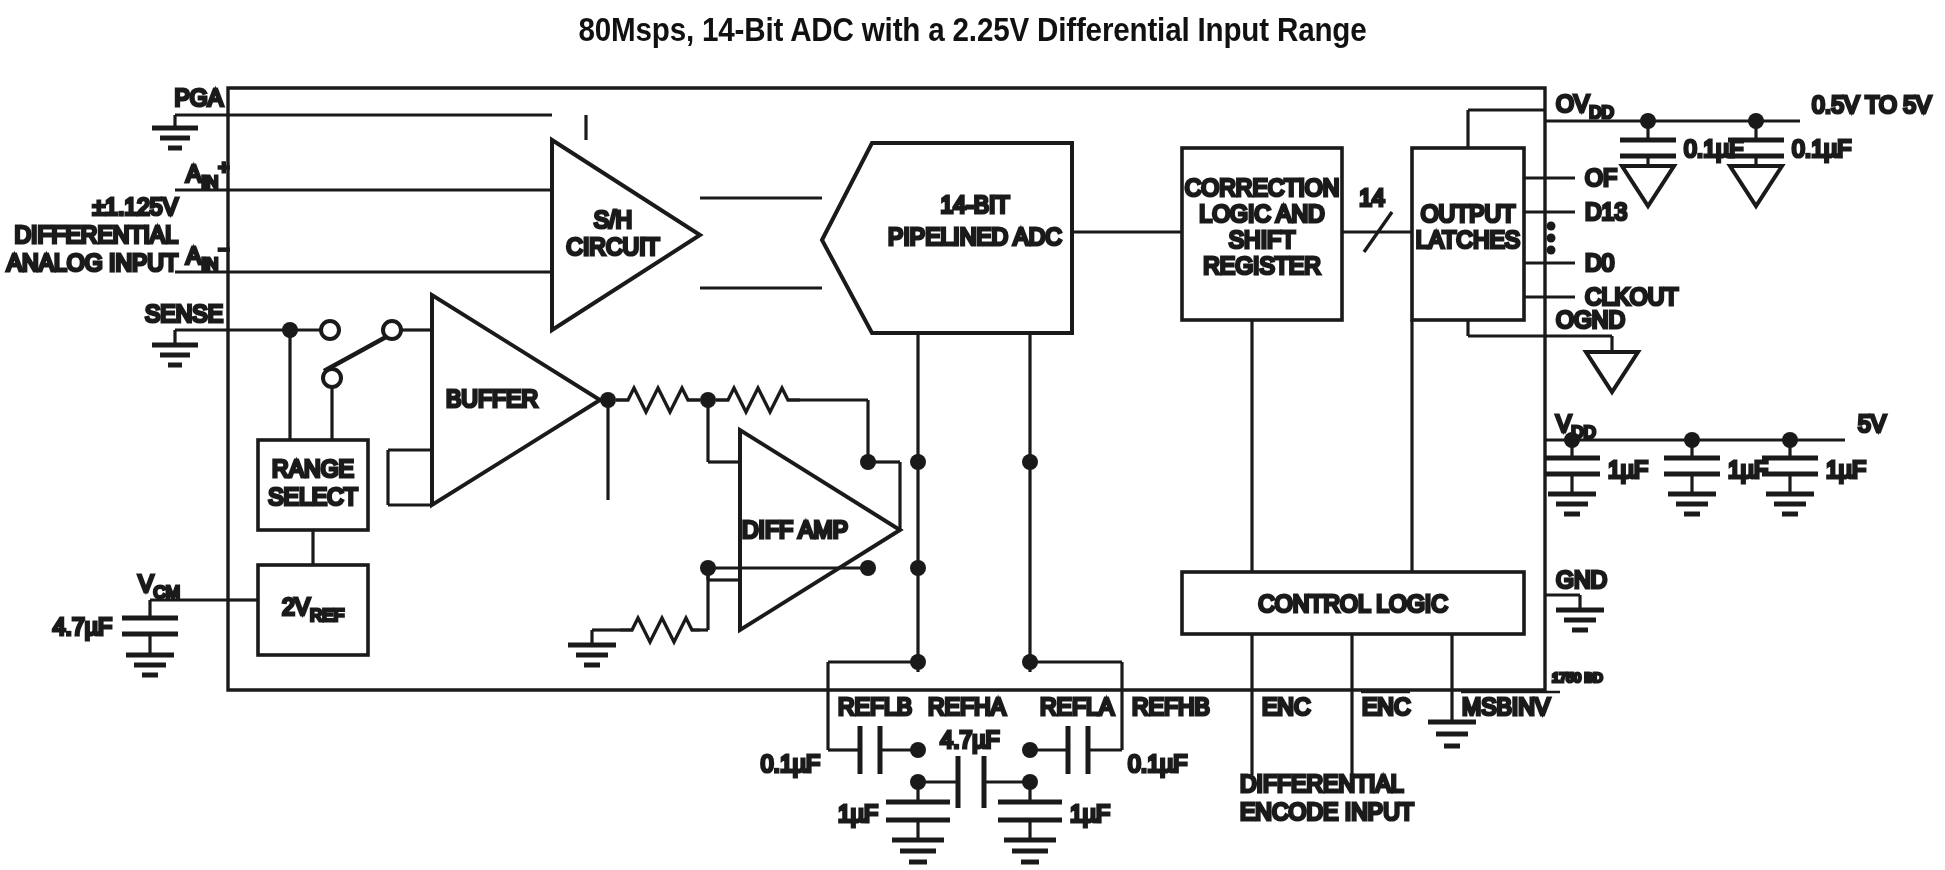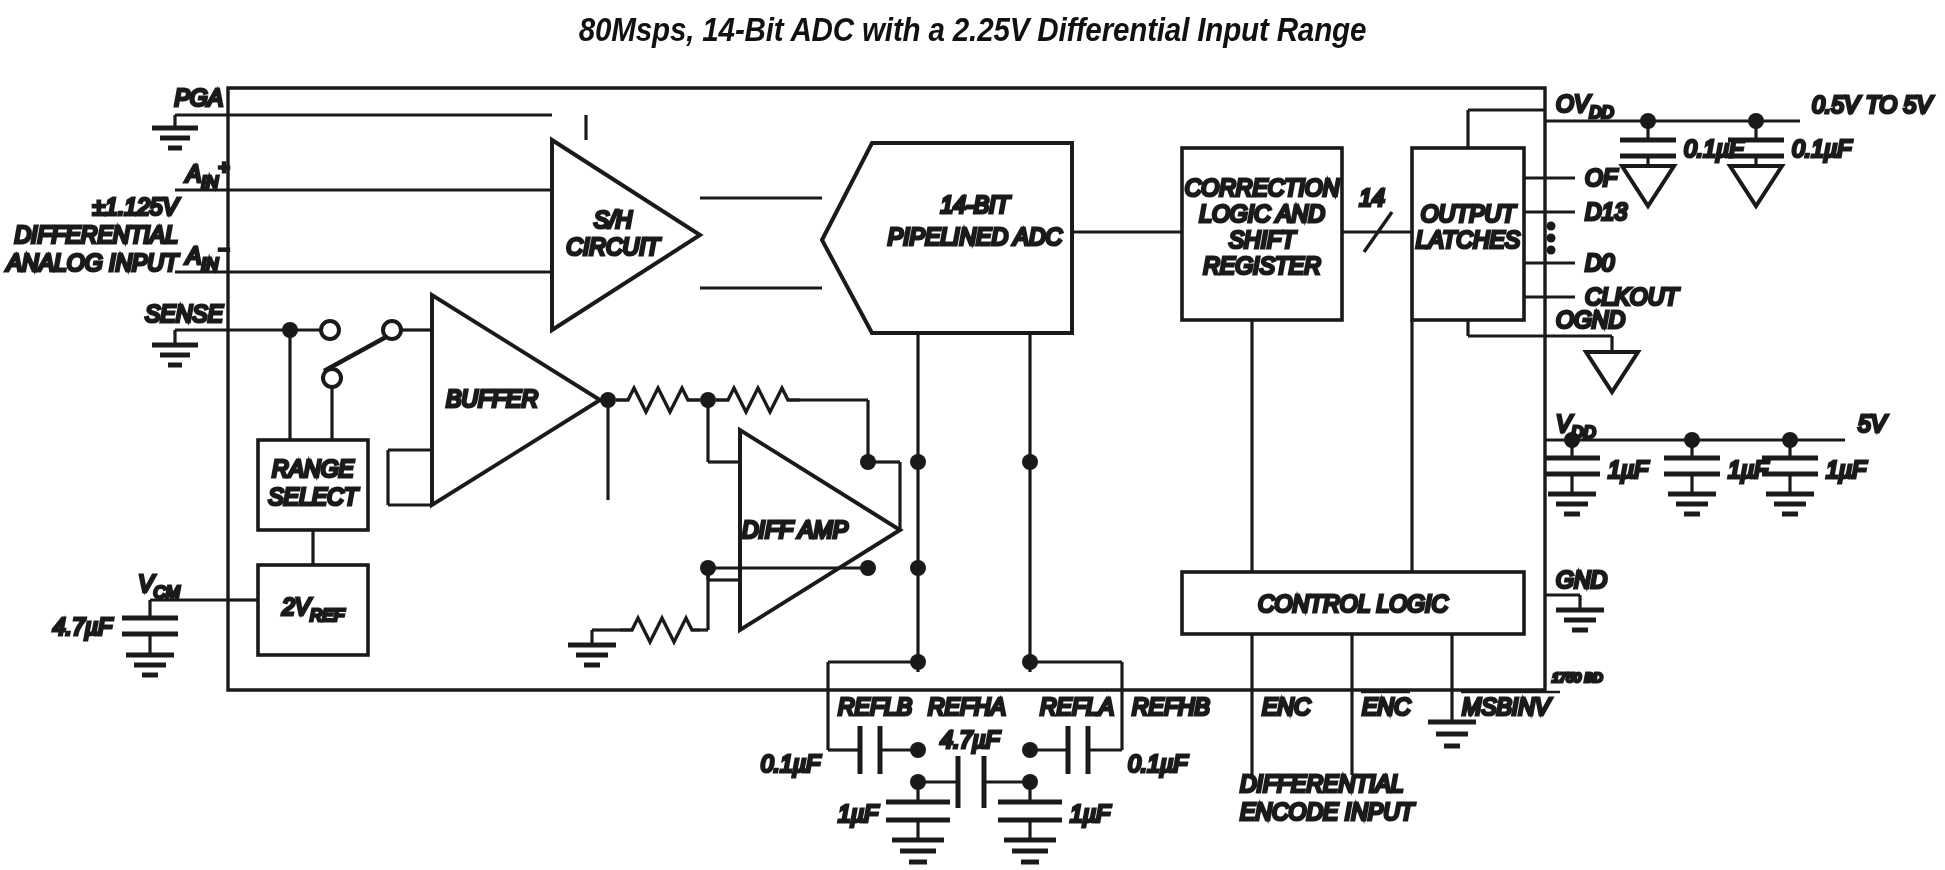--- a/index.html
+++ b/index.html
@@ -1,18 +1,18 @@
 <!DOCTYPE html>
 <html><head>
 <meta charset="utf-8">
 <style>
   html,body{margin:0;padding:0;background:#ffffff;}
   body{width:1945px;height:870px;overflow:hidden;
        font-family:"Liberation Sans",sans-serif;color:#1a1a1a;}
-  #root{position:relative;width:1698px;height:870px;font-style:italic;}
+  #root{position:relative;width:1698px;height:870px;}
   #title{position:absolute;left:0;top:10px;width:1945px;text-align:center;
          font-size:34px;font-weight:bold;letter-spacing:-0.2px;
          font-family:"Liberation Sans",sans-serif;color:#111;
          transform:scaleX(0.87);transform-origin:center top;}
   svg{position:absolute;left:0;top:0;}
   .lbl{font-family:"Liberation Sans",sans-serif;font-size:23px;fill:#1a1a1a;}
   .lbl-tiny{font-family:"Liberation Sans",sans-serif;font-size:13px;fill:#1a1a1a;}
   .sub{font-size:17px;}
   text{white-space:pre;}
 </style>

